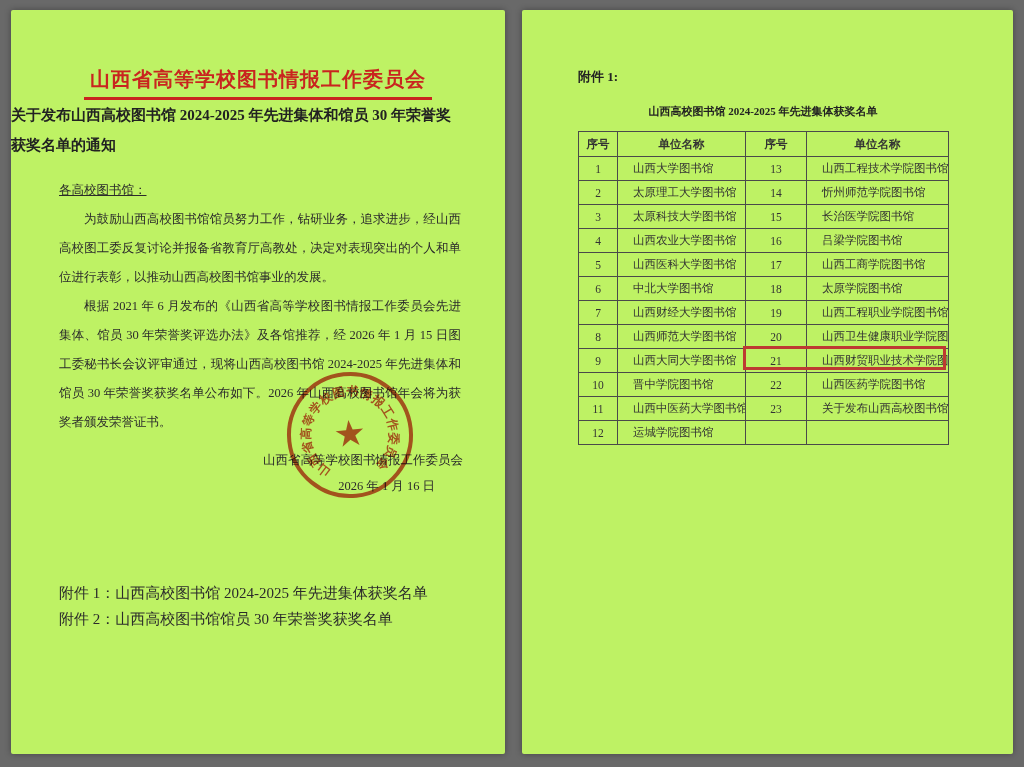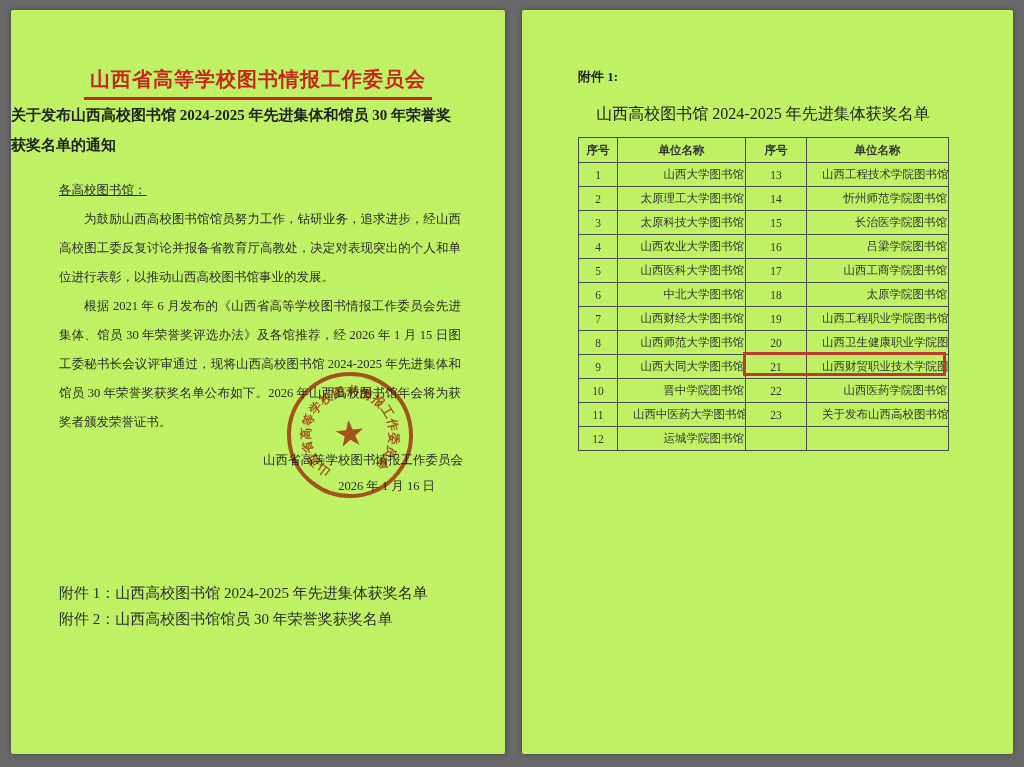--- a/index.html
+++ b/index.html
@@ -78,32 +78,32 @@
     font-size:12px;font-weight:bold;color:var(--seal-red);
     transform-origin:center;
   }
 
   
   .attach-label{
     margin:58px 0 0 56px;font-weight:bold;font-size:13px;color:#222;
   }
   .attach-title{
     width:370px;margin:18px 0 0 56px;text-align:center;
-    font-weight:normal;font-size:16px;color:#222;
+    font-weight:bold;font-size:11px;color:#222;
   }
   .table-wrap{position:relative;width:370px;margin:12px 0 0 56px;}
   table{width:100%;border-collapse:collapse;table-layout:fixed;}
   th,td{
     border:1px solid var(--table-border);
     font-size:11.5px;color:#333;overflow:hidden;white-space:nowrap;
   }
   th{height:25px;font-weight:bold;text-align:center;}
   td{height:24px;}
   td.serial{text-align:center;}
-  td.unit{text-align:right;padding-left:15px;}
+  td.unit{text-align:left;padding-left:15px;}
   .hl-box{
     position:absolute;border:3px solid var(--highlight-border);
     pointer-events:none;
   }
 </style>
 </head>
 <body>
 
 <div class="canvas">
 

